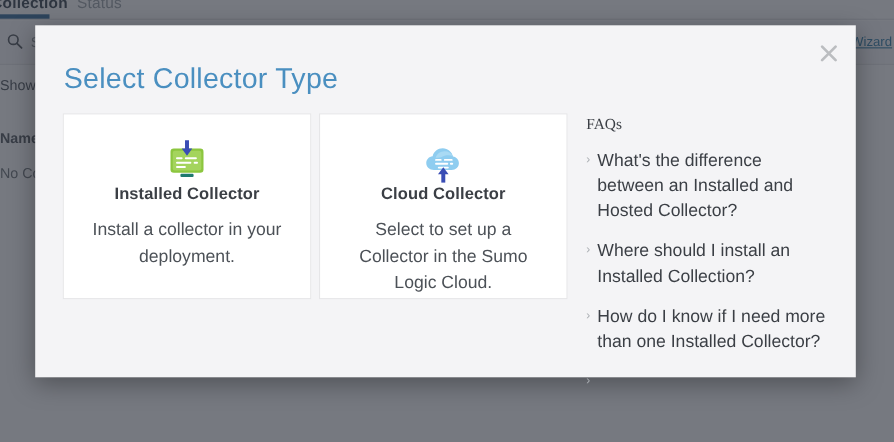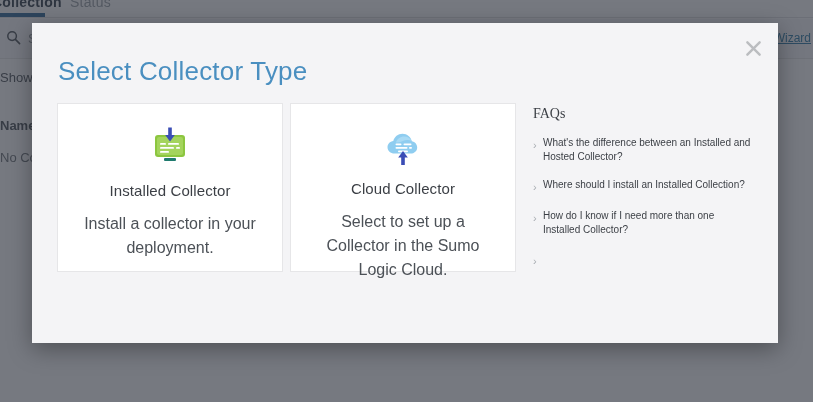--- a/index.html
+++ b/index.html
@@ -101,22 +101,21 @@
     width:226px; height:169px;
     background:#ffffff;
     border:1px solid #e6e6e8;
     display:flex; flex-direction:column;
     align-items:center;
     padding-top:22px;
     cursor:pointer;
   }
   .card-icon { height:42px; display:flex; align-items:center; justify-content:center; }
   .card-title {
-    margin-top:14px;
-    font-size:15px; font-weight:400; color:#3b3f45;
+    font-size:15px; font-weight:700; color:#3b3f45;
     letter-spacing:.1px;
   }
   .card-desc {
     margin-top:13px;
     font-size:16px; color:#4c5157;
     text-align:center; line-height:1.5;
     width:186px;
   }
 
   
@@ -132,21 +131,21 @@
     display:flex; align-items:flex-start;
     margin-bottom:14px;
     cursor:pointer;
   }
   .faq-chevron {
     flex:0 0 auto;
     width:10px; margin-top:2px;
     font-size:11px; color:#a9adb2; line-height:1.35;
   }
   .faq-text {
-    font-size:10px; color:#3b3f45;
+    font-size:16px; color:#3b3f45;
     line-height:1.42;
   }
 </style>
 </head>
 <body>
 
 <div id="app-background">
 
   <div id="bg-tabbar">
     <span class="bg-tab active">Collection</span>

